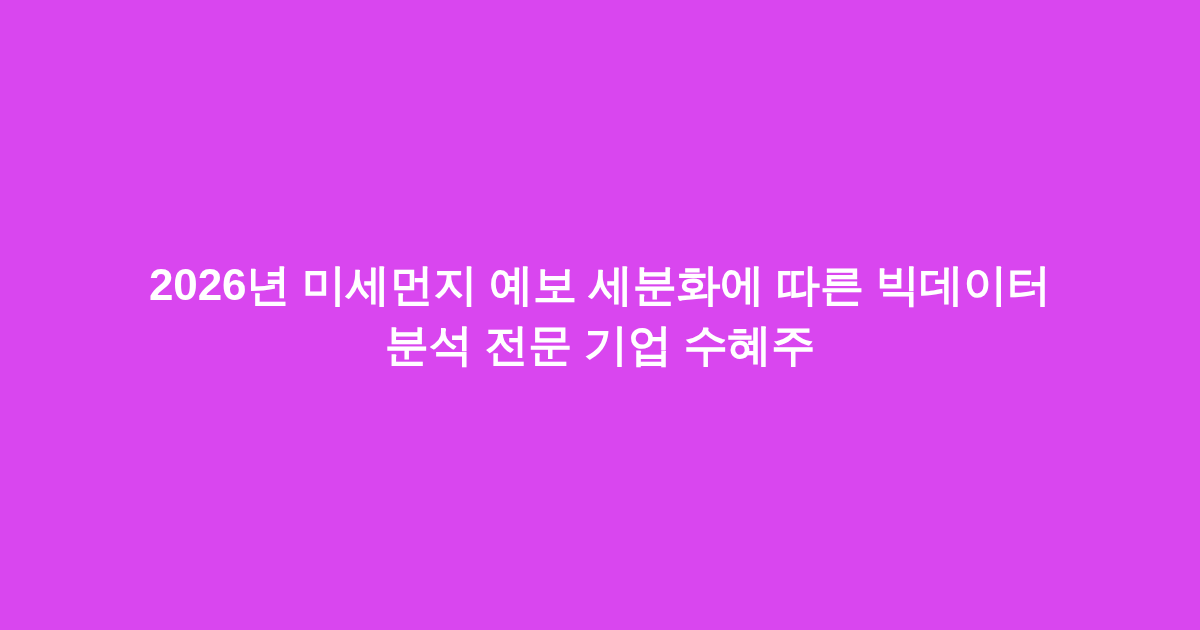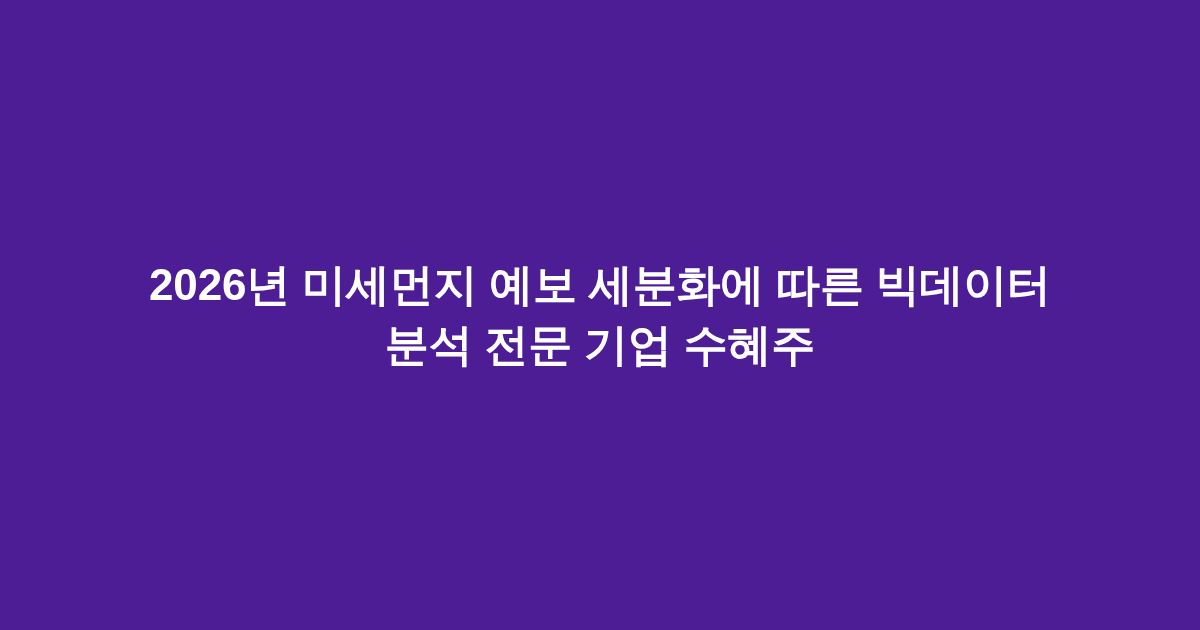--- a/index.html
+++ b/index.html
@@ -42,20 +42,20 @@
     font-weight: 700;
     line-height: 60px;
     letter-spacing: -0.2px;
     white-space: nowrap;
     word-break: keep-all;
   }
 </style>
 </head>
 <body>
 
-<div id="og-card" style="background-color: #4c1d95;">
+<div id="og-card" style="background-color: #d946ef;">
 
   <div id="headline-block" style="text-align: center;">
     <span class="headline-line" style="color: rgb(255, 255, 255);">2026년 미세먼지 예보 세분화에 따른 빅데이터</span>
     <span class="headline-line" style="color: rgb(255, 255, 255);">분석 전문 기업 수혜주</span>
   </div>
 
 </div>
 
 </body></html>

